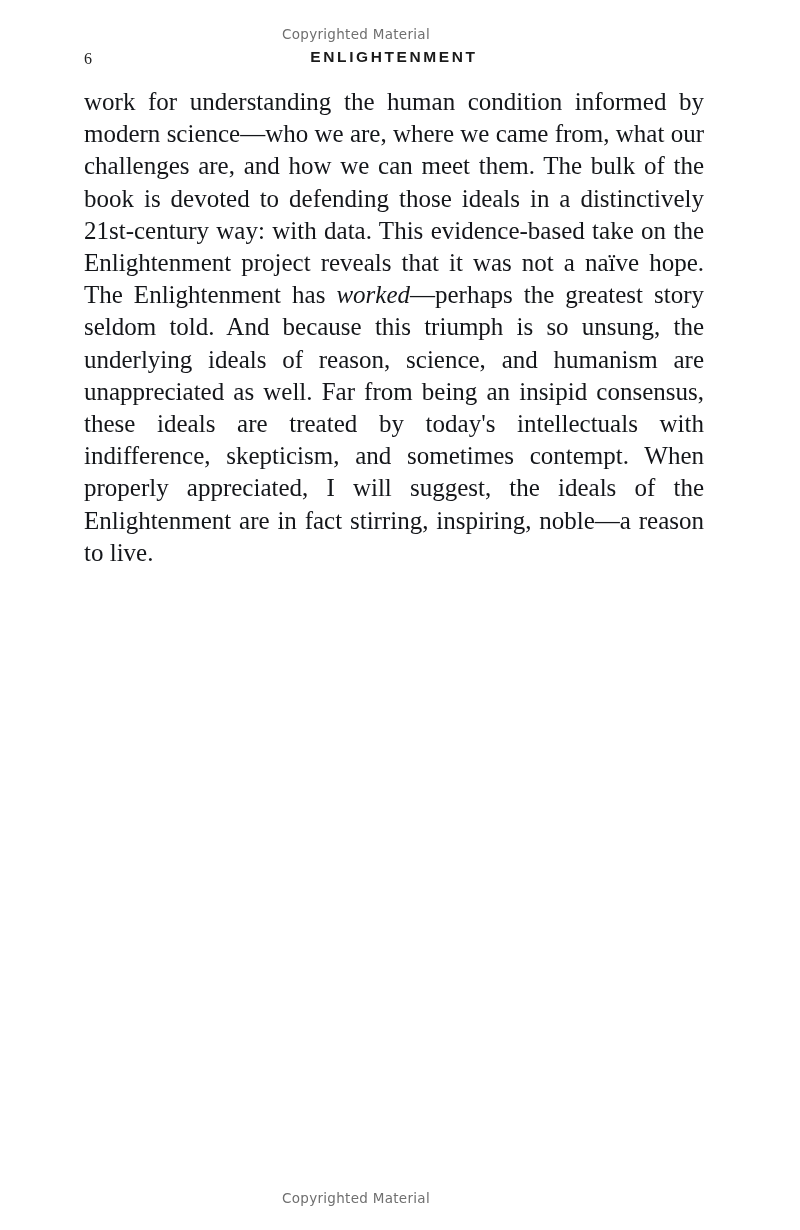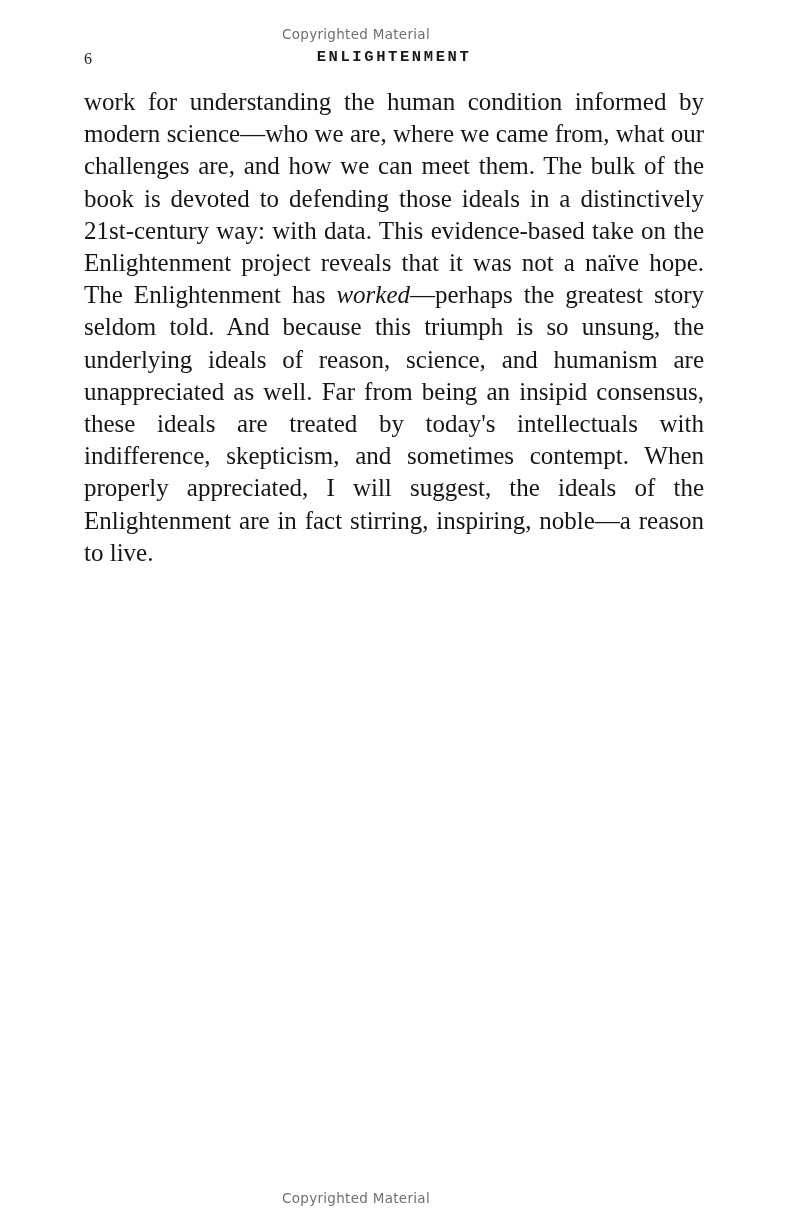--- a/index.html
+++ b/index.html
@@ -51,21 +51,21 @@
     font-family: "Liberation Serif", serif;
     font-size: 16px;
     color: #232323;
   }
   .book-title {
     position: absolute;
     left: 0;
     top: 0;
     width: 620px;
     text-align: center;
-    font-family: Liberation Mono, monospace;
+    font-family: Liberation Sans, sans-serif;
     font-weight: 700;
     font-size: 15.5px;
     letter-spacing: 2.6px;
     color: #1a1a1a;
   }
 
   
   .body-block {
     position: absolute;
     top: 86px;

